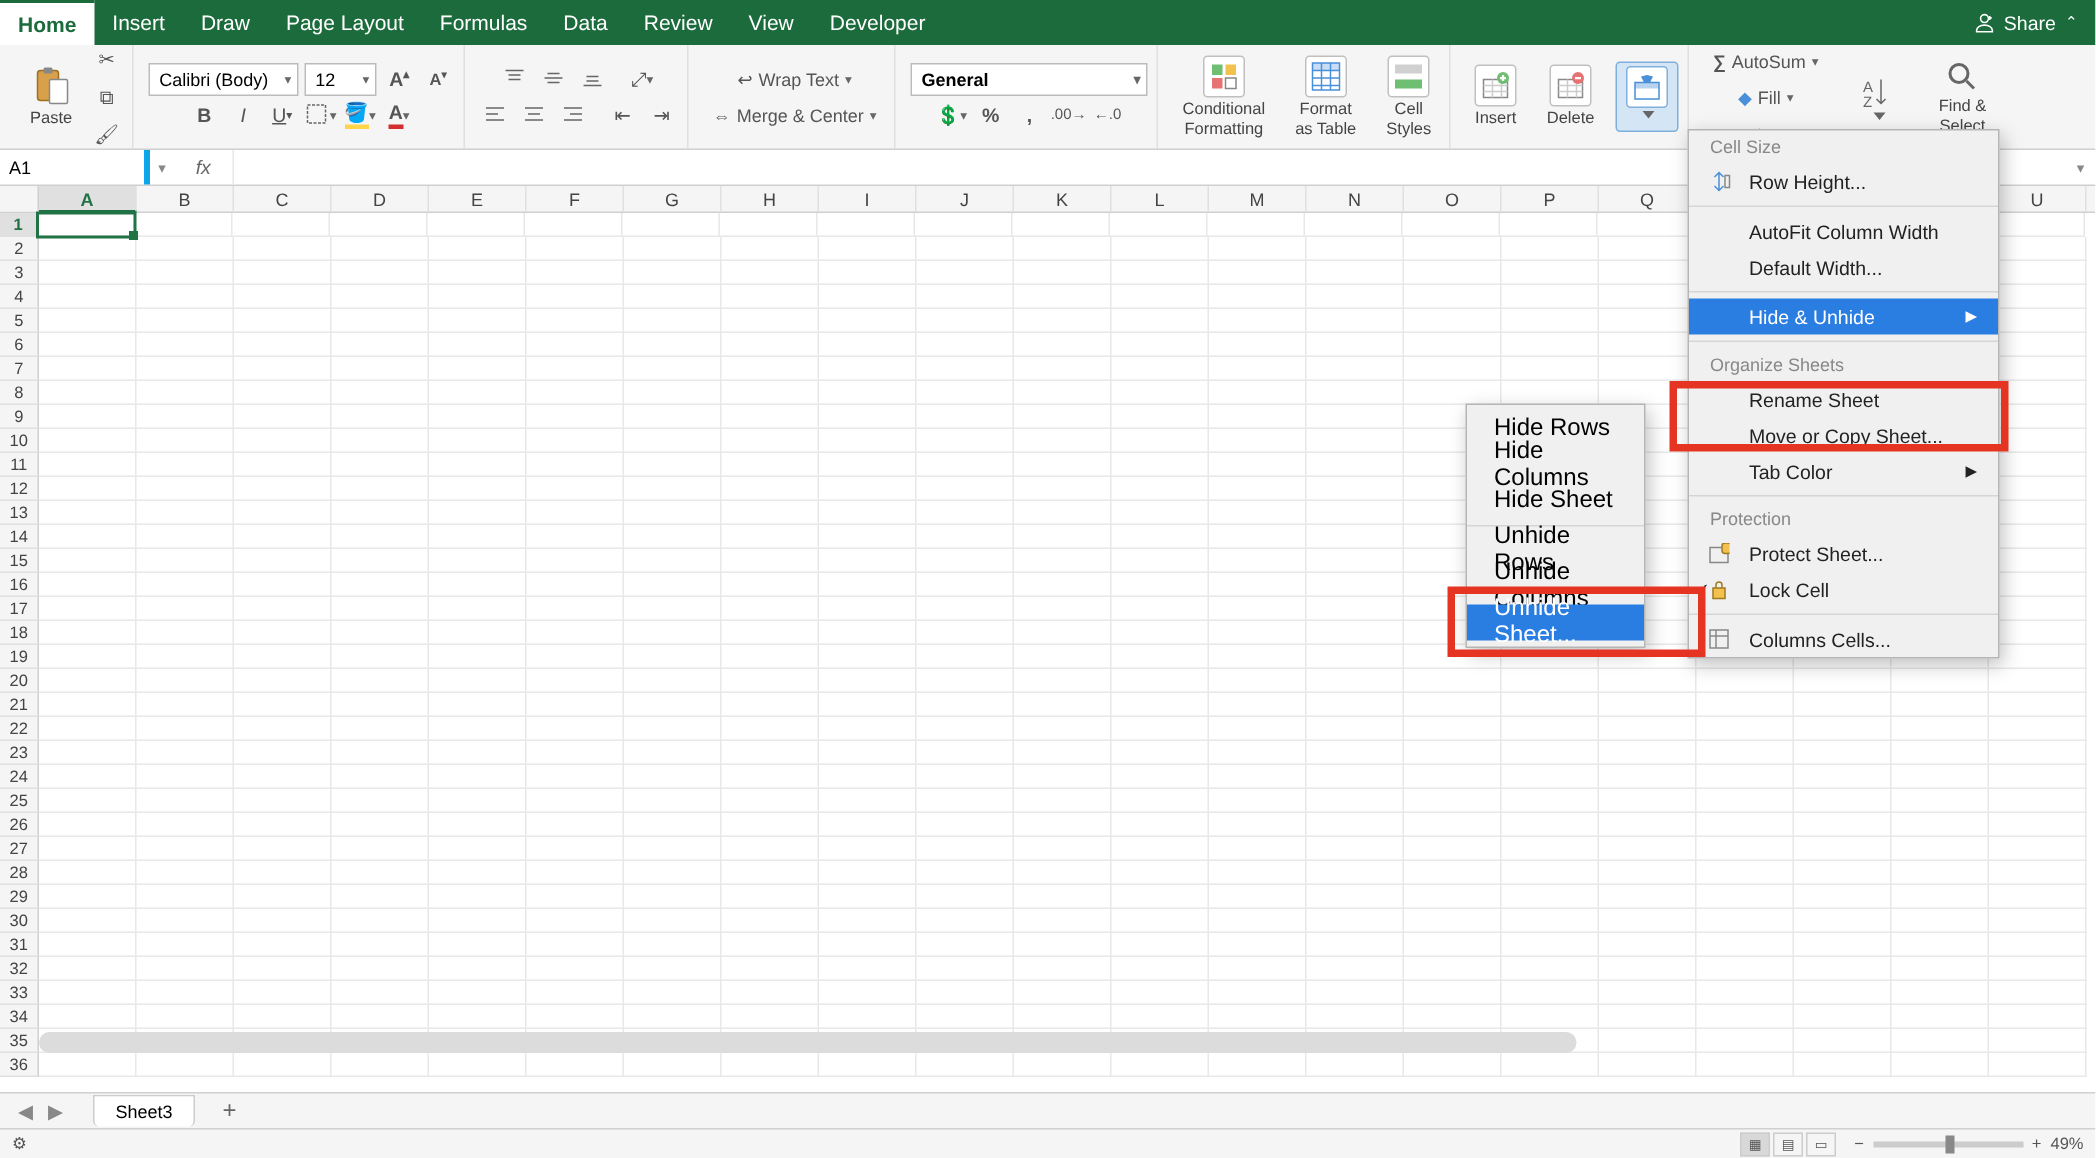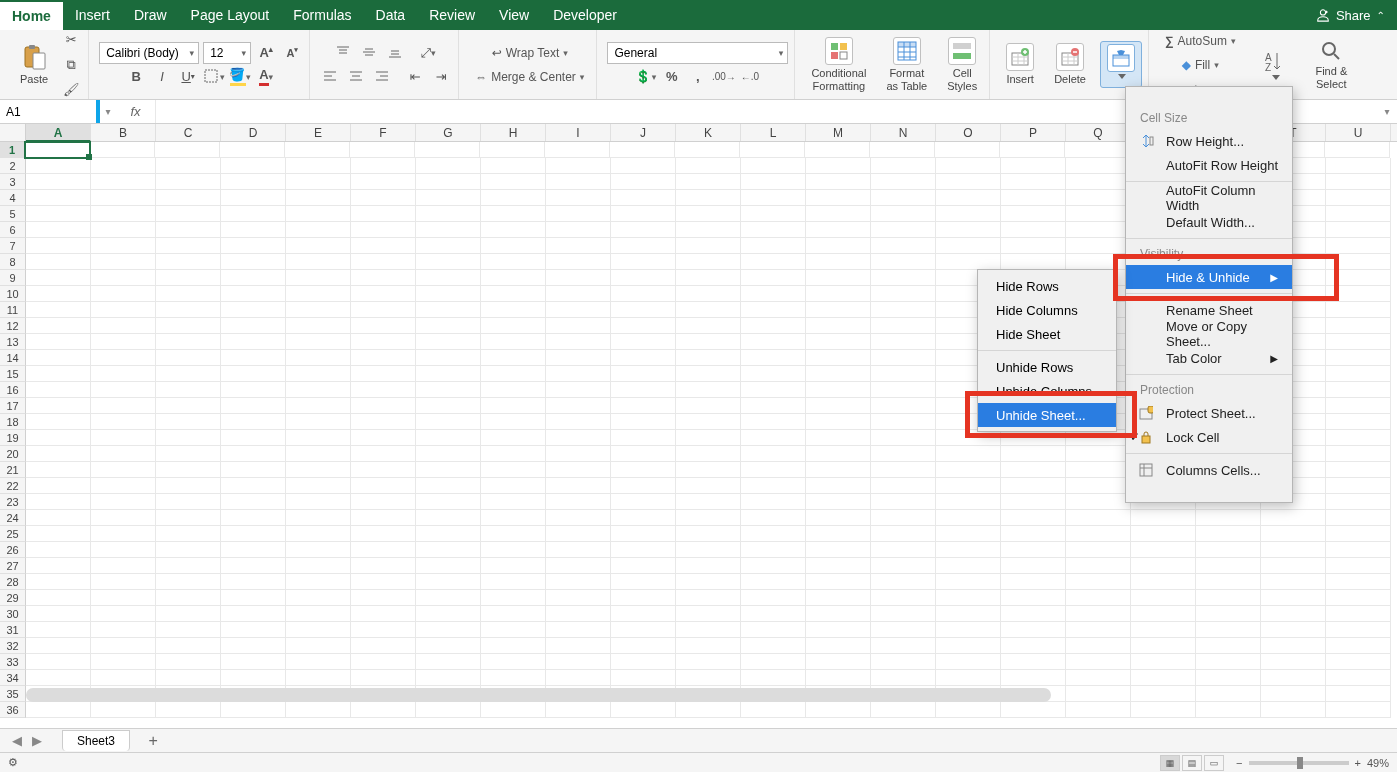--- a/index.html
+++ b/index.html
@@ -19,21 +19,21 @@
 .ribbon-group.no-border { border-right: none; }
 .rib-row { display: flex; align-items: center; gap: 4px; text-align: right; }
 .rib-big { display: flex; flex-direction: column; align-items: center; gap: 2px; padding: 2px 6px; cursor:pointer; border-radius:3px;}
 .rib-label { font-size: 11px; color: #444; text-align: center; line-height: 1.1; }
 .rib-btn { width: 22px; height: 22px; display: flex; align-items: center; justify-content: center; cursor: pointer; border-radius: 3px; color:#555; }
 .rib-btn.wide { width: auto; padding: 0 6px; gap:4px; font-size:12px;}
 .rib-btn svg { width: 16px; height: 16px; }
 .font-select { height: 22px; border: 1px solid #bbb; background: #fff; font-size: 12px; padding: 0 18px 0 6px; position:relative; display:flex; align-items:center; cursor:pointer;}
 .font-select.w1 { width: 100px; }
 .font-select.w2 { width: 48px; }
-.font-select.w3 { width: 181px; }
+.font-select.w3 { width: 158px; font-weight: bold; }
 .font-select::after{content:'▾'; position:absolute; right:4px; font-size:9px; color:#666;}
 .rib-icon-box{width:28px; height:28px; border:1px solid #c0c0c0; background:#fff; border-radius:3px; display:flex; align-items:center; justify-content:center;}
 .rib-dd::after{content:' ▾'; font-size:9px; color:#666;}
 
 
 .formula-bar { height: 24px; border-bottom: 1px solid #d0d0d0; display: flex; align-items: center; background:#fff; }
 .name-box { width: 100px; border-right: 4px solid #0ea5e9; padding: 0 6px; font-size: 12px; height:100%; display:flex; align-items:center;}
 .fx-label { width: 40px; text-align: center; font-style: italic; color: #666; font-size: 13px; border-right:1px solid #e8e8e8; height:100%; display:flex; align-items:center; justify-content:center;}
 .fx-dd{width:16px; text-align:center; color:#888; font-size:10px;}
 .formula-input { flex: 1; padding: 0 6px; height:100%; }
@@ -66,31 +66,31 @@
 .status-bar { position: absolute; bottom: 0; left: 0; right: 0; height: 20px; background: #f5f5f5; border-top: 1px solid #d0d0d0; display: flex; align-items: center; padding: 0 8px; font-size: 11px; color: #555; }
 .status-bar .spacer{flex:1;}
 .view-btns{display:flex; gap:2px;}
 .view-btn{width:20px; height:16px; border:1px solid #ccc; display:flex; align-items:center; justify-content:center; font-size:9px;}
 .view-btn.active{background:#d8d8d8;}
 .zoom{display:flex; align-items:center; gap:6px; margin-left:12px;}
 .zoom-track{width:100px; height:4px; background:#ccc; position:relative;}
 .zoom-thumb{position:absolute; left:48px; top:-4px; width:6px; height:12px; background:#888;}
 
 
-.format-menu { position: absolute; top: 86px; left: 1125px; width: 168px; background: #f0f0f0; border: 1px solid #b5b5b5; box-shadow: 2px 4px 12px rgba(0,0,0,0.25); font-size: 13px; color: #222; padding: 20px 0;}
+.format-menu { position: absolute; top: 86px; left: 1125px; width: 208px; background: #f0f0f0; border: 1px solid #b5b5b5; box-shadow: 2px 4px 12px rgba(0,0,0,0.25); font-size: 13px; color: #222; padding: 0 0;}
 .menu-section-label { padding: 4px 14px 4px 14px; font-size: 12px; color: #888; }
 .menu-item { padding: 4px 14px 4px 40px; cursor: pointer; display:flex; align-items:center; position:relative; height:24px;}
 .menu-item.hl { background: #2a7de1; color: #fff; }
 .menu-item .arrow { margin-left: auto; font-size: 10px; }
 .menu-item .mi-icon{position:absolute; left:12px; width:16px; height:16px; display:flex; align-items:center; justify-content:center;}
 .menu-item .check{position:absolute; left:4px; font-size:12px;}
 .menu-sep { height: 1px; background: #d5d5d5; margin: 4px 0; }
 
 
-.sub-menu { position: absolute; top: 269px; left: 977px; width: 140px; background: #f0f0f0; border: 1px solid #b5b5b5; box-shadow: 2px 4px 12px rgba(0,0,0,0.25); font-size: 13px; padding:4px 0;}
+.sub-menu { position: absolute; top: 269px; left: 977px; width: 120px; background: #f0f0f0; border: 1px solid #b5b5b5; box-shadow: 2px 4px 12px rgba(0,0,0,0.25); font-size: 16px; padding:4px 0;}
 .sub-menu .menu-item{padding-left:18px;}
 
 
 .red-box { position: absolute; border: 5px solid #e53422; pointer-events: none; }
 .red-box.r1 { top: 254px; left: 1113px; width: 226px; height: 47px; }
 .red-box.r2 { top: 391px; left: 965px; width: 172px; height: 47px; }
 
 .tri-down{width:0;height:0;border-left:4px solid transparent;border-right:4px solid transparent;border-top:5px solid #666; display:inline-block; margin-left:2px; vertical-align:middle;}
 .letter-icon{font-weight:bold; font-size:13px;}
 .underline-bar{display:inline-block; border-bottom:3px solid; padding-bottom:1px;}
@@ -1291,37 +1291,34 @@
   <div class="menu-section-label">Cell Size</div>
   <div class="menu-item">
     <span class="mi-icon">
         <svg width="16" height="16">
           <path d="M8 2v12m-3-9l3-3 3 3m-6 6l3 3 3-3" stroke="#4a90d9" fill="none"></path>
           <rect x="12" y="4" width="3" height="8" fill="none" stroke="#888"></rect>
         </svg>
       </span>
     <span>Row Height...</span>
   </div>
-  <div class="menu-item">
-      <span>AutoFit Row Height</span>
-    </div>
   <div class="menu-sep"></div>
   <div class="menu-item">
       <span>AutoFit Column Width</span>
     </div>
   <div class="menu-item">
       <span>Default Width...</span>
     </div>
   <div class="menu-sep"></div>
-  <div class="menu-section-label">Visibility</div>
   <div class="menu-item hl">
     <span>Hide &amp; Unhide</span>
       <span class="arrow">▶</span>
   </div>
   <div class="menu-sep"></div>
+  <div class="menu-section-label">Organize Sheets</div>
   <div class="menu-item">
       <span>Rename Sheet</span>
     </div>
   <div class="menu-item">
       <span>Move or Copy Sheet...</span>
     </div>
   <div class="menu-item">
       <span>Tab Color</span>
       <span class="arrow" style="color:#222;">▶</span>
     </div>

